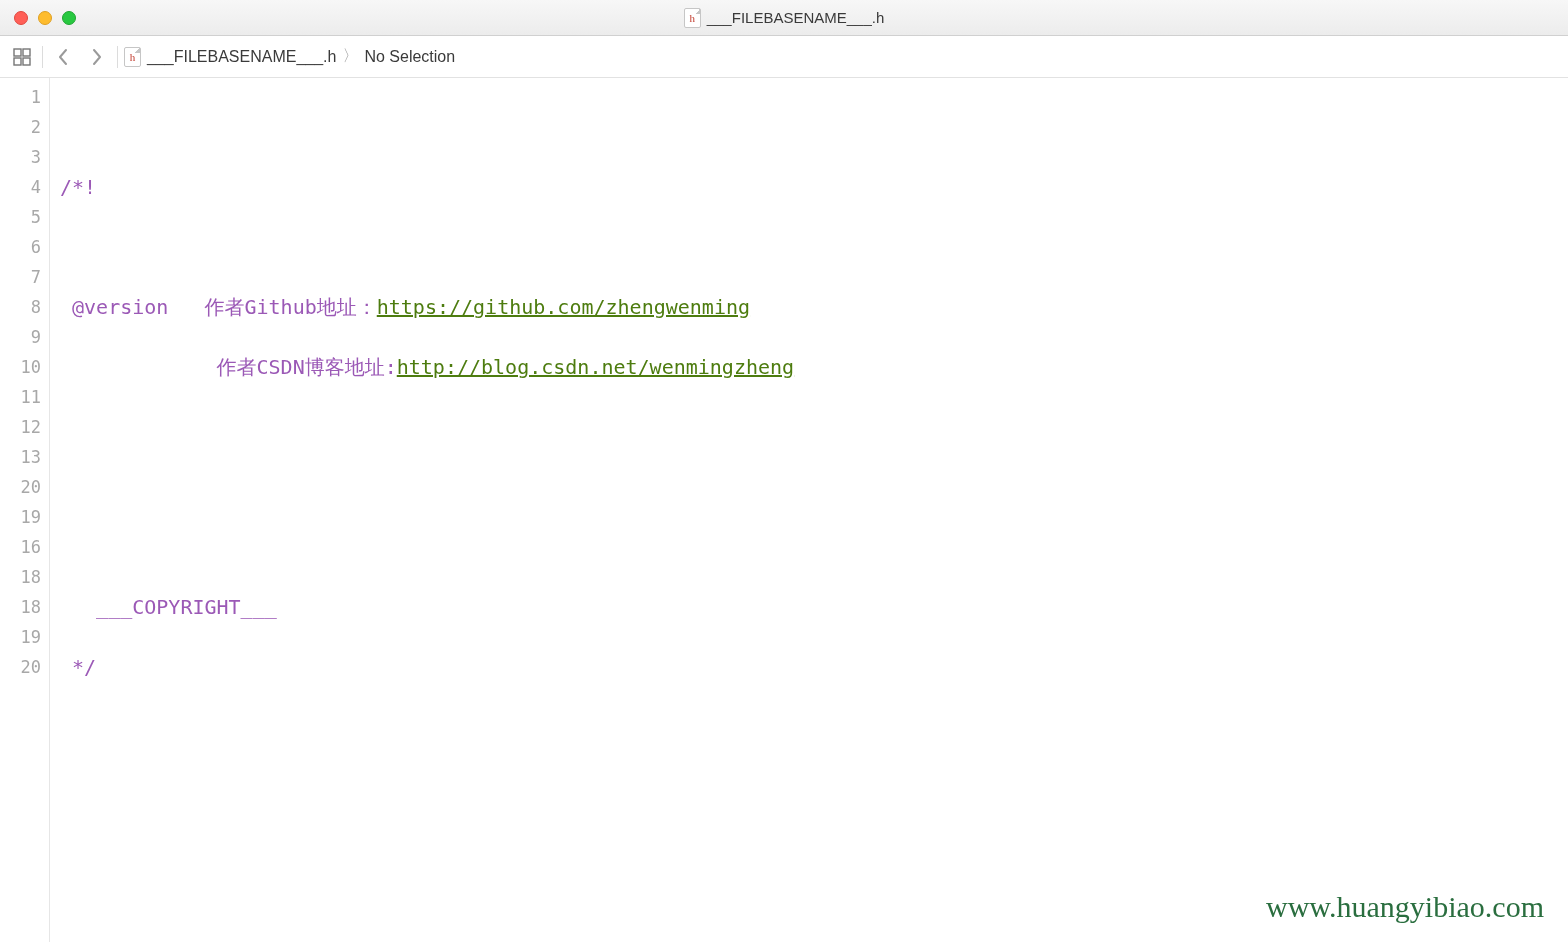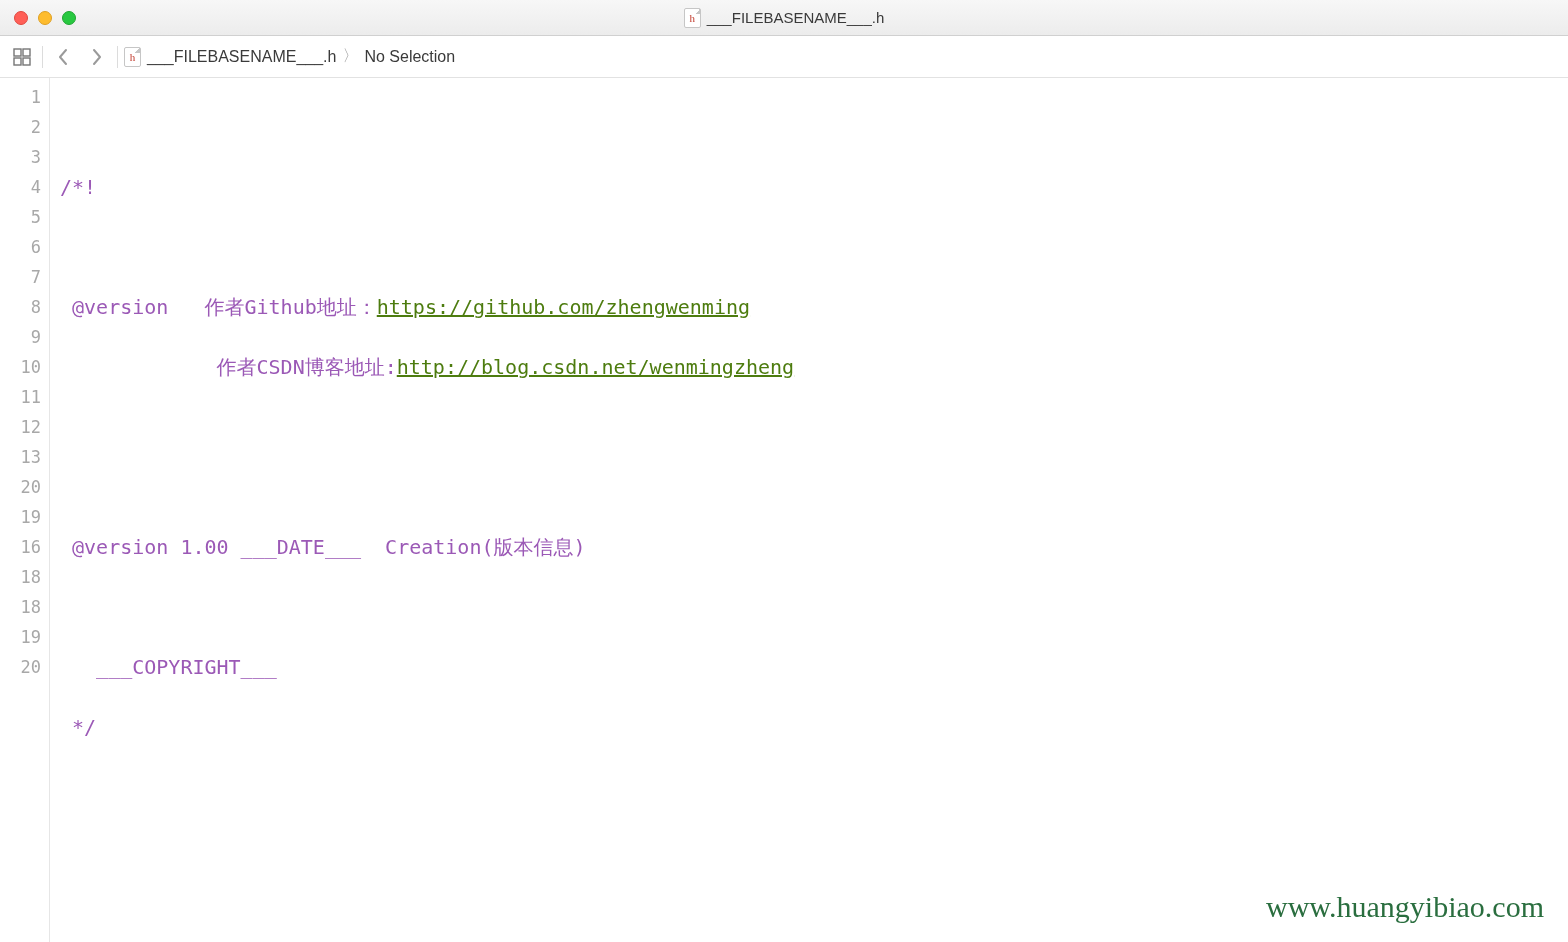--- a/index.html
+++ b/index.html
@@ -165,21 +165,20 @@
     <div>20</div>
   </div>
   <div class="code">
 <div class="code-line"><span class="c-plain"></span></div>
 <div class="code-line"><span class="c-comment">/*!</span></div>
 <div class="code-line"><span class="c-comment"></span></div>
 <div class="code-line"><span class="c-comment"> @version   作者Github地址：</span><span class="c-link">https://github.com/zhengwenming</span></div>
 <div class="code-line"><span class="c-comment">             作者CSDN博客地址:</span><span class="c-link">http://blog.csdn.net/wenmingzheng</span></div>
 <div class="code-line"><span class="c-comment"></span></div>
 <div class="code-line"><span class="c-comment"></span></div>
-<div class="code-line"><span class="c-comment"> @version 1.00 ___DATE___  Creation(版本信息)</span></div>
 <div class="code-line"><span class="c-comment"></span></div>
 <div class="code-line"><span class="c-comment">   ___COPYRIGHT___</span></div>
 <div class="code-line"><span class="c-comment"> */</span></div>
 <div class="code-line"><span class="c-plain"></span></div>
 
 
 
 
 
 

